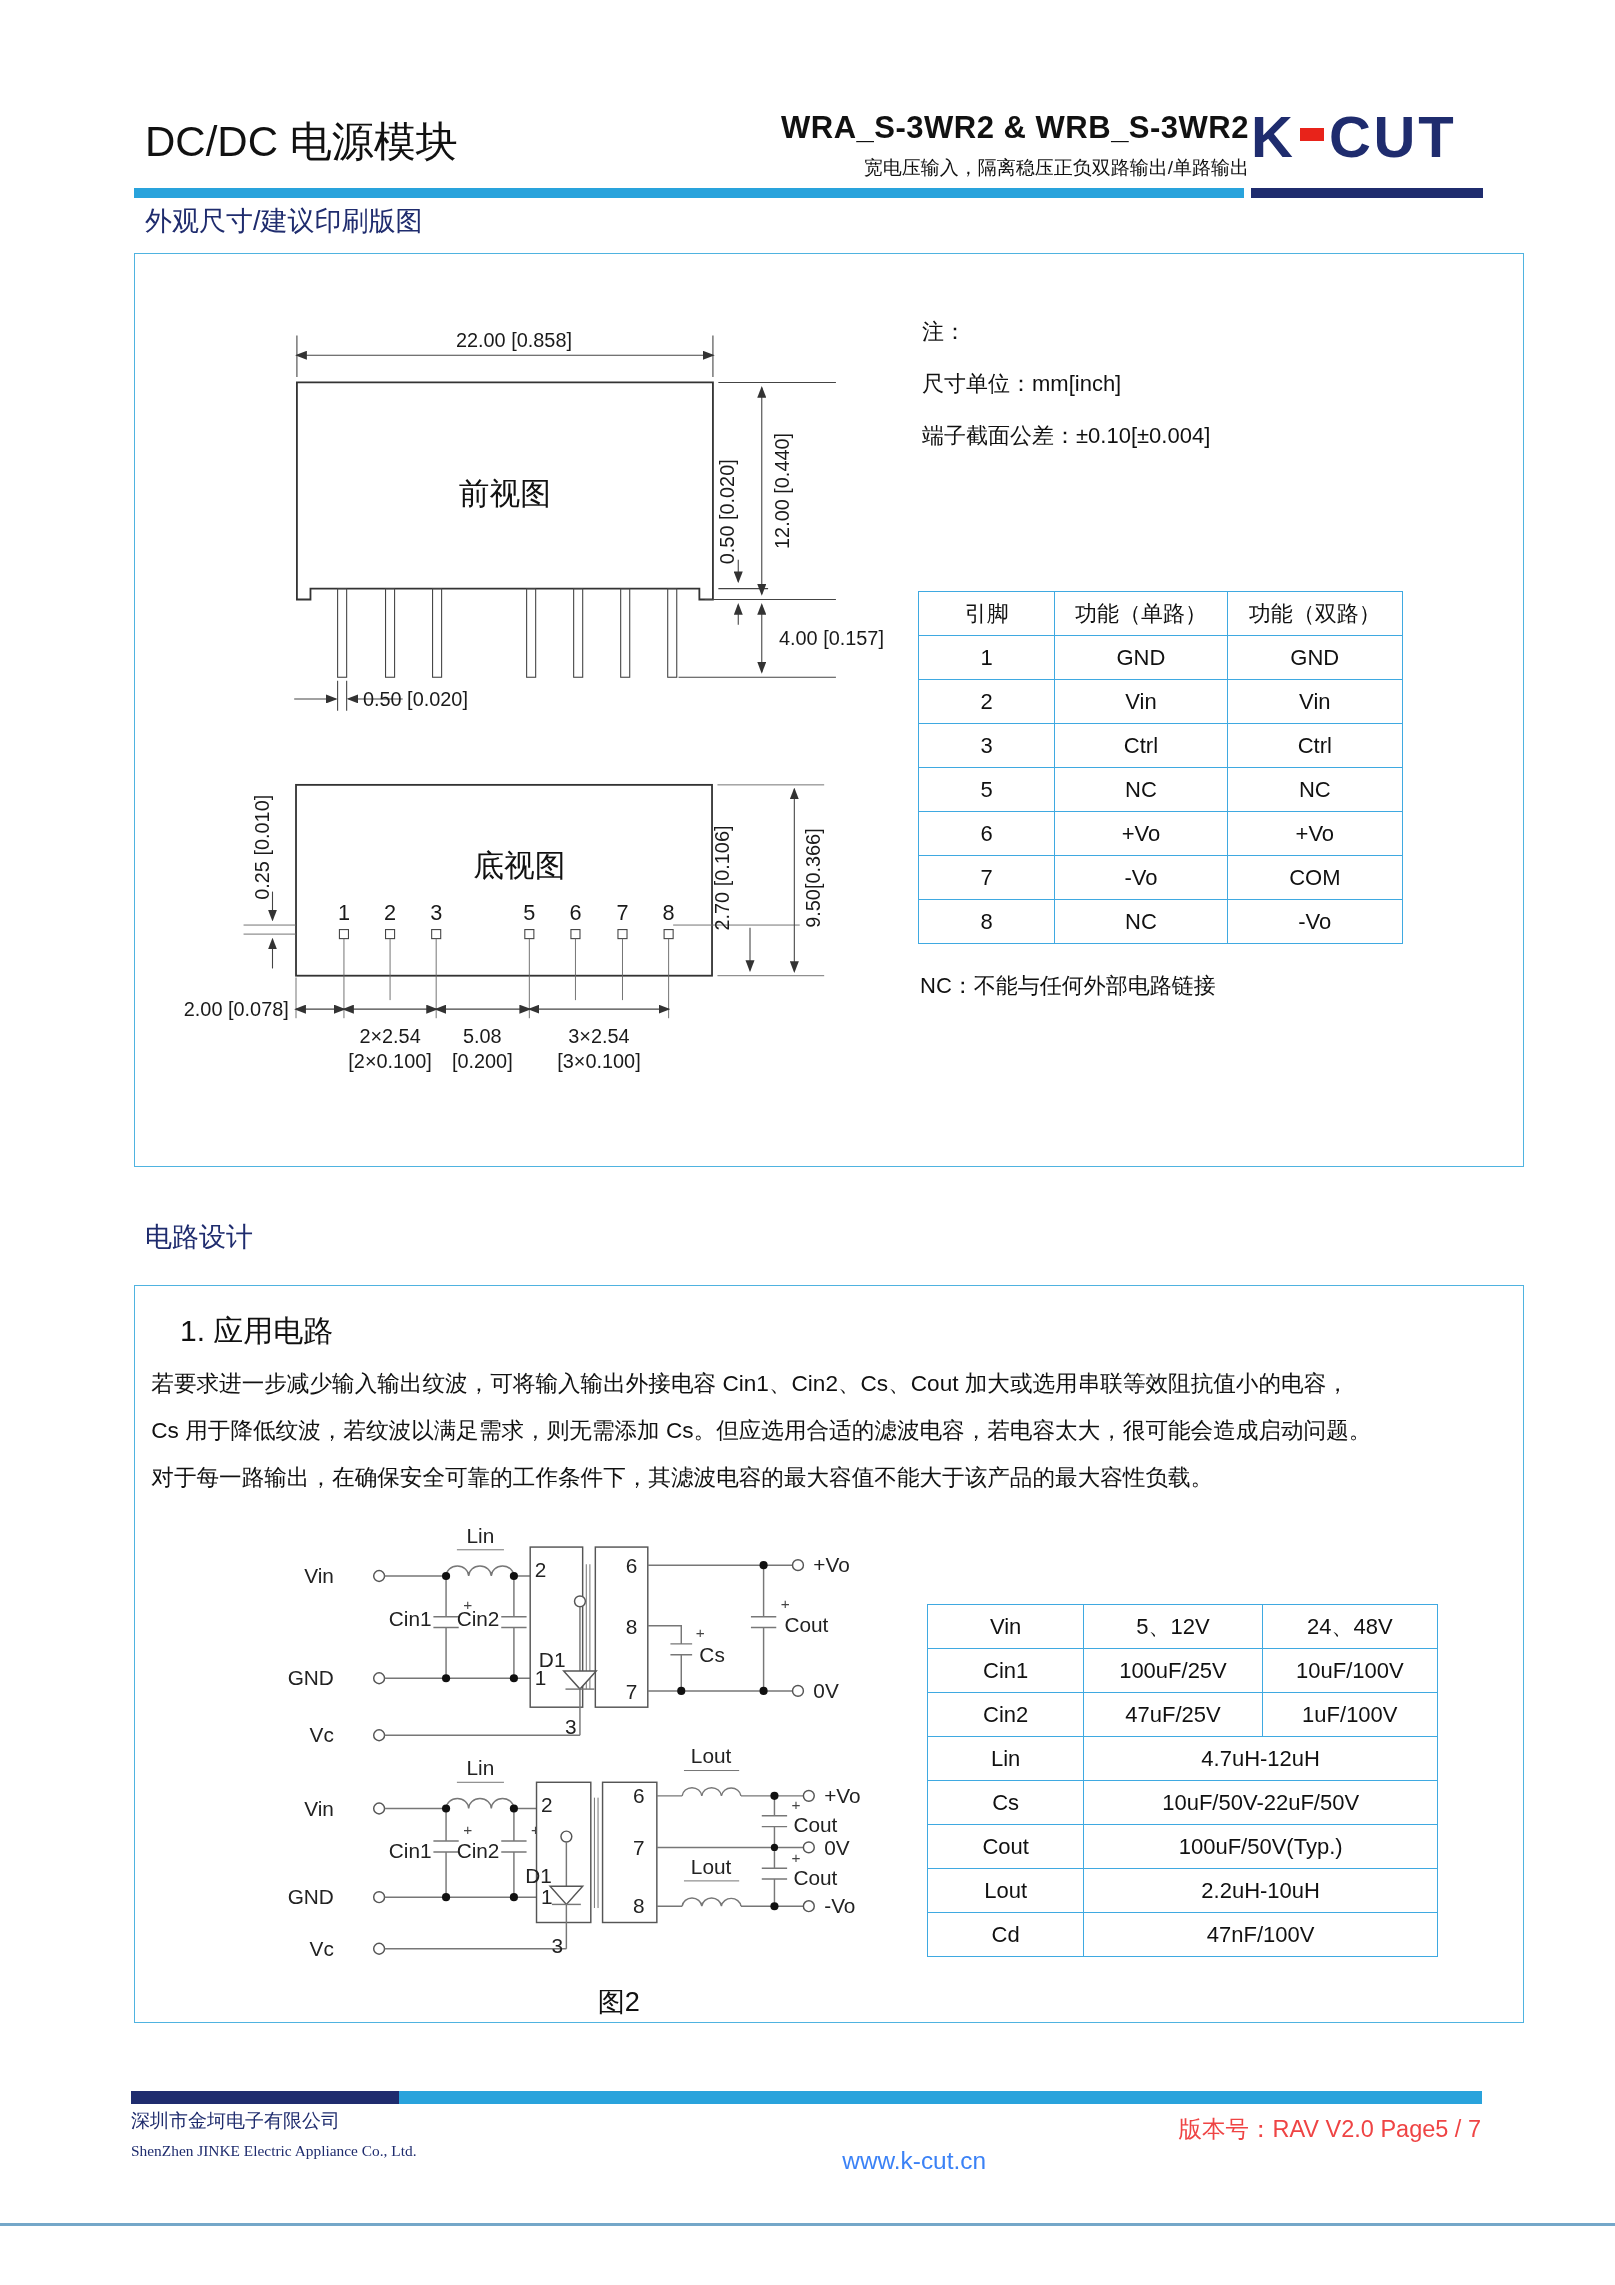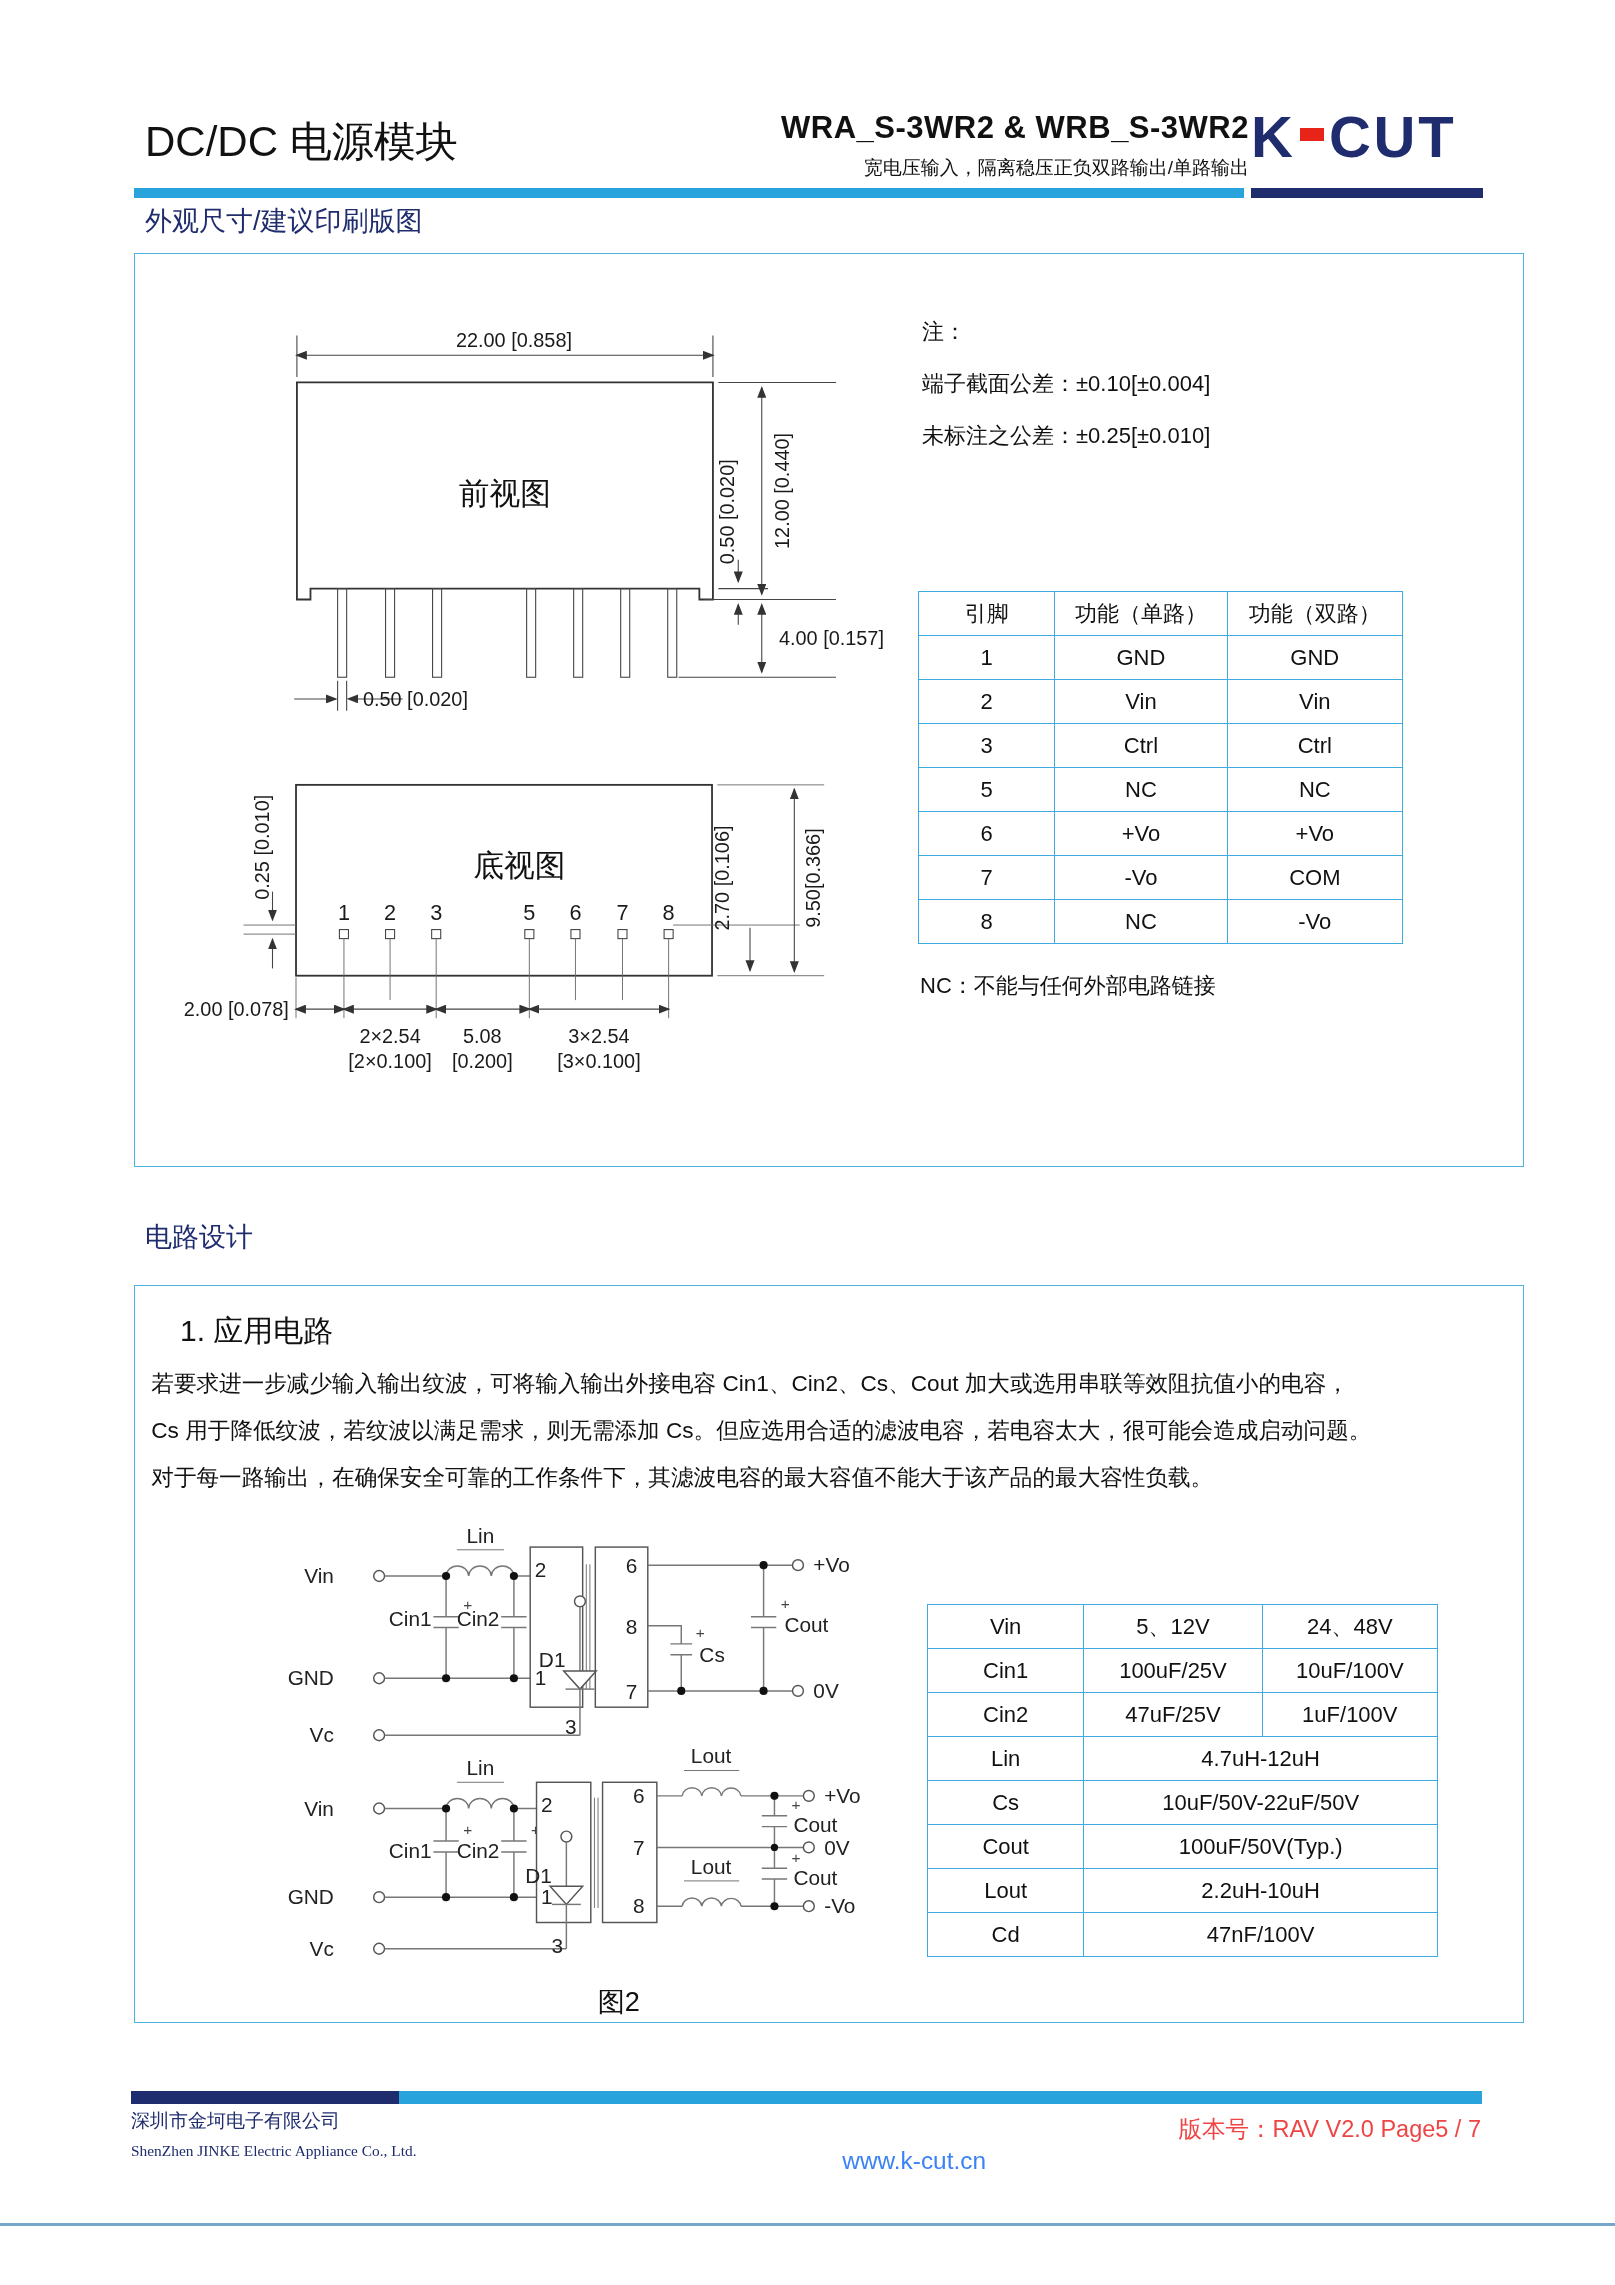--- a/index.html
+++ b/index.html
@@ -163,22 +163,22 @@
         <path class="thin" d="M644,587 H762 M644,798 H762 M595,742 H735"></path>
         <line class="ln1" x1="680" y1="745" x2="680" y2="792" marker-end="url(#ae)"></line>
         <text class="dt" transform="rotate(-90 657 690)" x="657" y="690" text-anchor="middle">2.70 [0.106]</text>
         <line class="ln1" x1="729" y1="592" x2="729" y2="793" marker-start="url(#as)" marker-end="url(#ae)"></line>
         <text class="dt" transform="rotate(-90 757 690)" x="757" y="690" text-anchor="middle">9.50[0.366]</text>
       </g>
     </svg>
 
     <div class="abs notes">
       <div>注：</div>
+      <div>尺寸单位：mm[inch]</div>
       <div>端子截面公差：±0.10[±0.004]</div>
-      <div>未标注之公差：±0.25[±0.010]</div>
     </div>
 
     <table class="abs blue pin-table">
       <colgroup>
           <col style="width:136px">
           <col style="width:172px">
           <col style="width:175px">
         </colgroup>
       <tbody>
           <tr>

